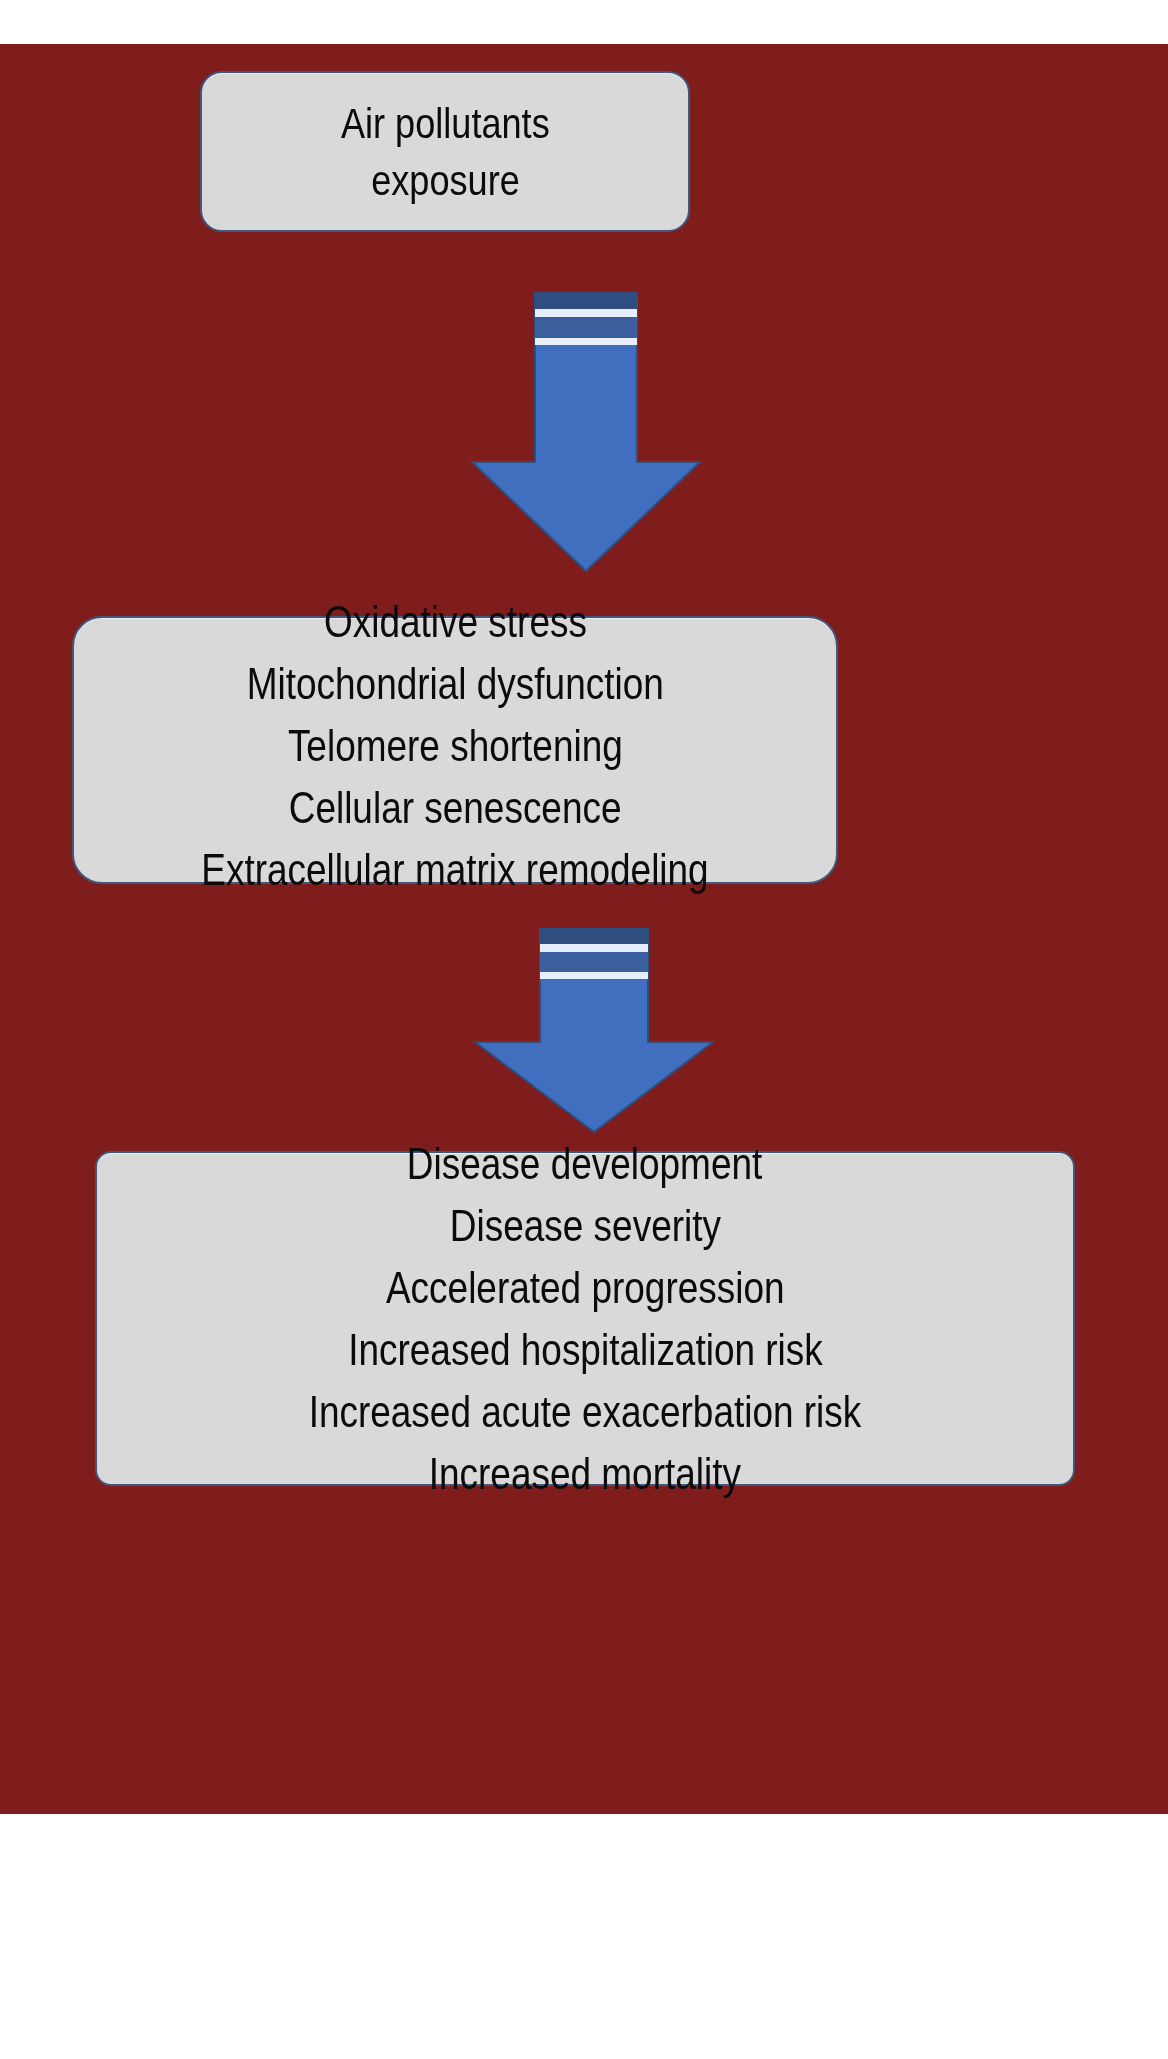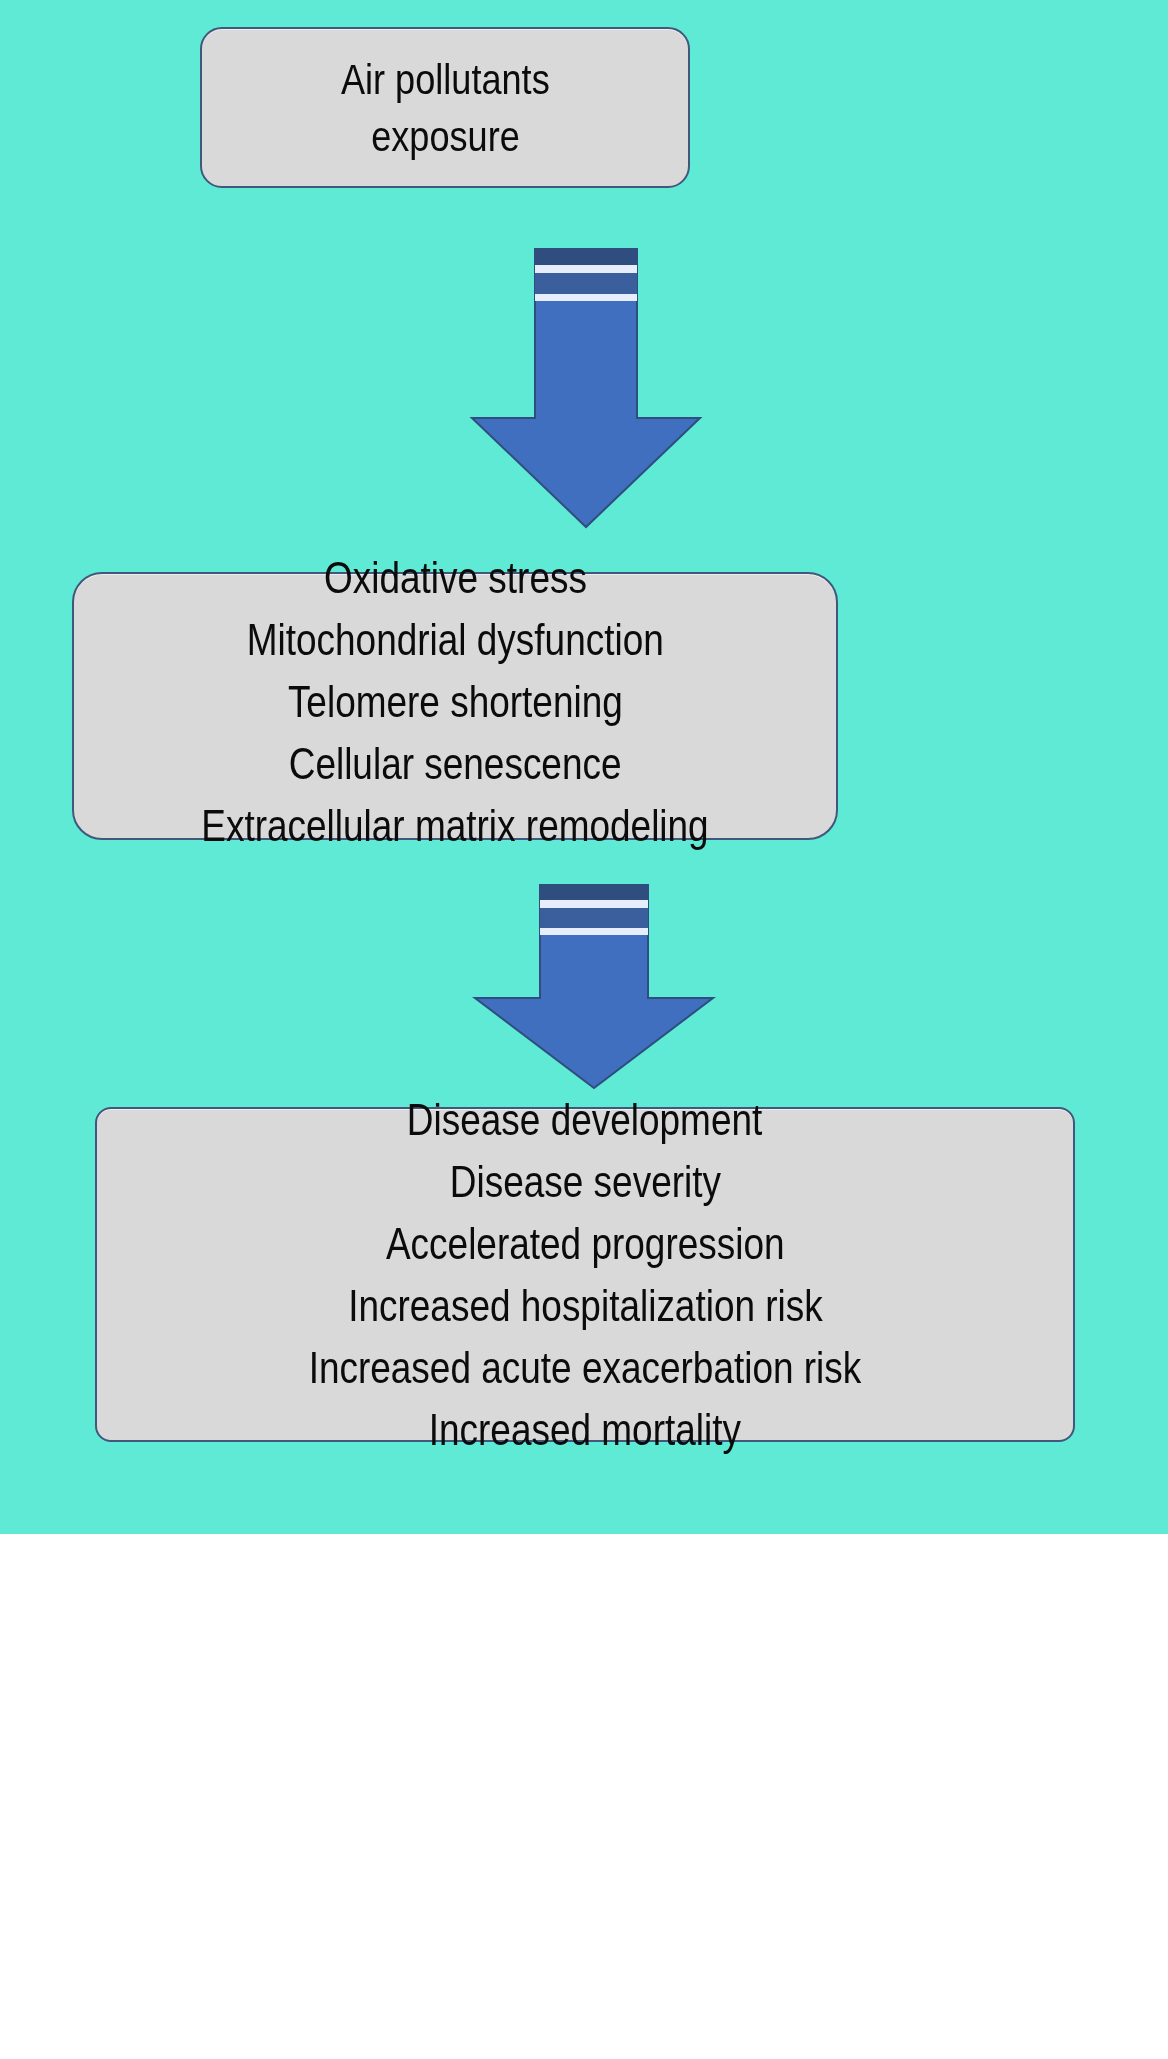--- a/index.html
+++ b/index.html
@@ -8,23 +8,24 @@
     padding: 0;
     background: #ffffff;
   }
   body {
     font-family: "Liberation Sans", "DejaVu Sans", sans-serif;
   }
 
   #canvas {
     position: relative;
     width: 1168px;
-    height: 1534px;
-    background: #5eead4;
+    height: 1770px;
+    background: #7f1d1d;
     overflow: hidden;
+    margin-top: 44px;
   }
 
   
   .node-box {
     position: absolute;
     box-sizing: border-box;
     background: #d9d9d9;
     border: 2px solid #41577b;
     border-radius: 26px;
     display: flex;

